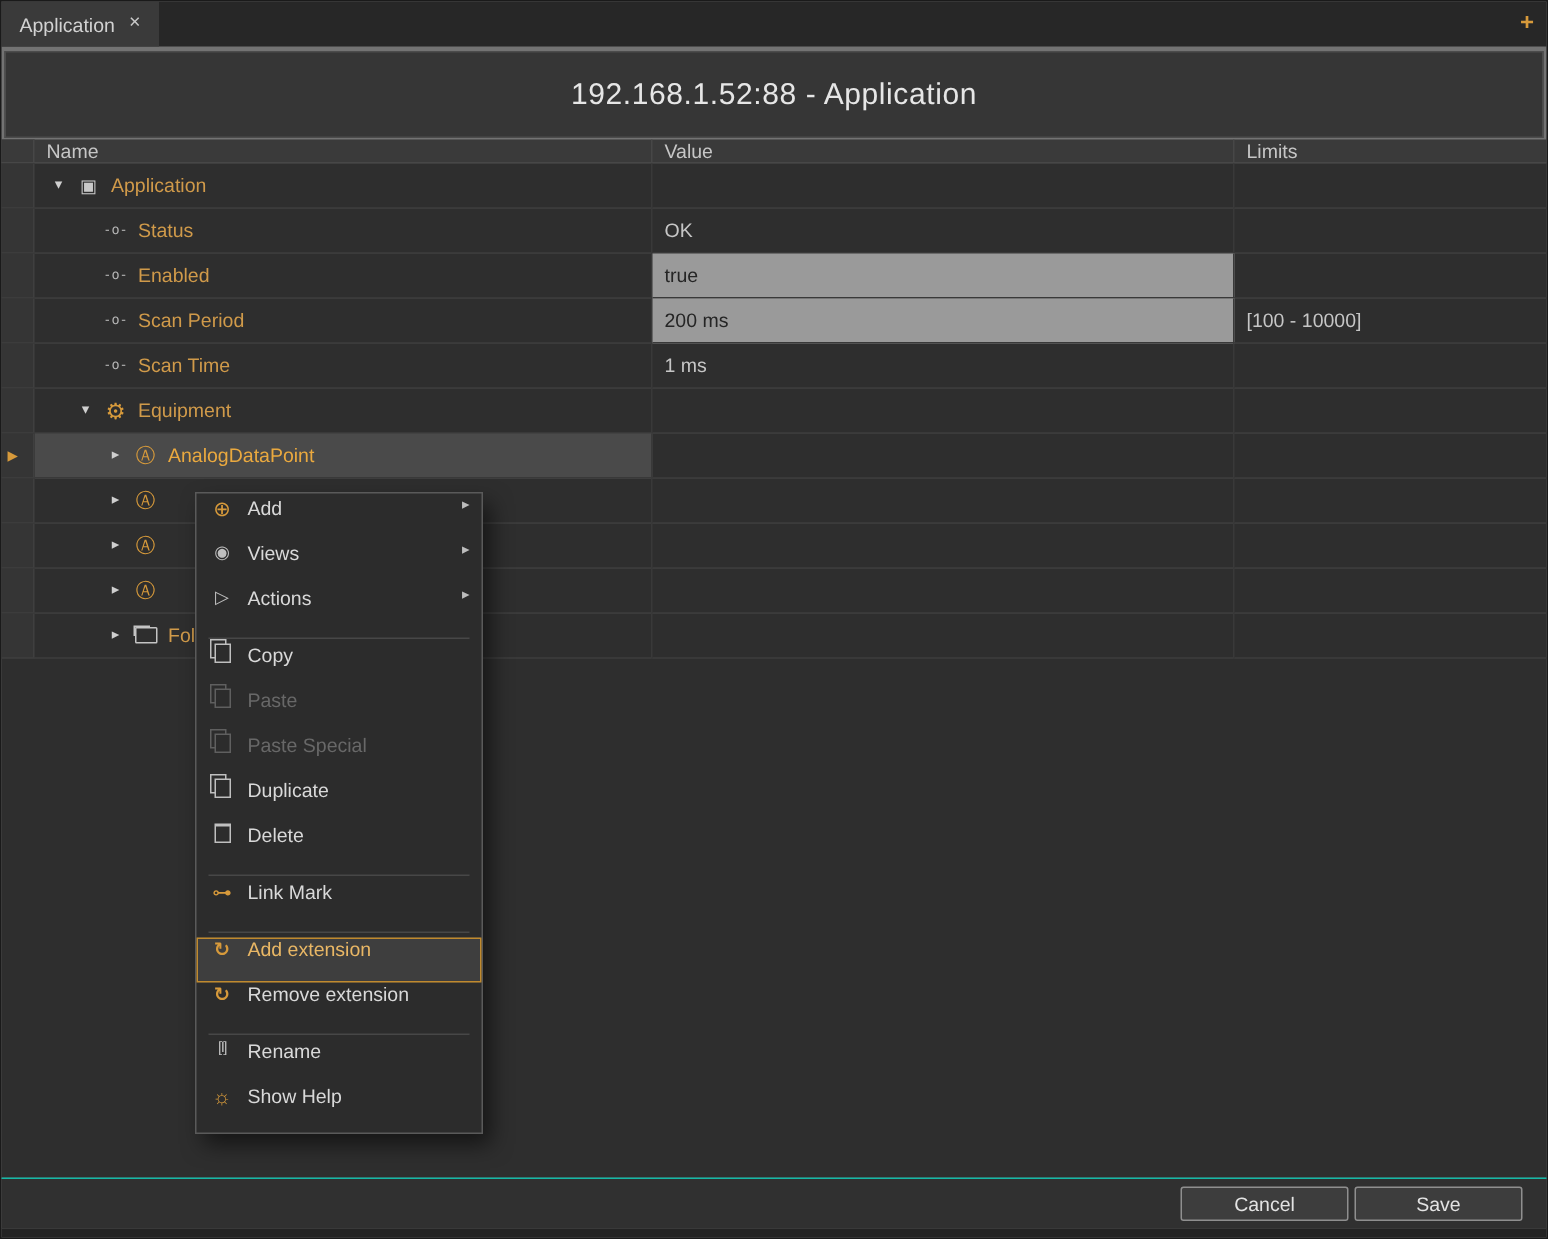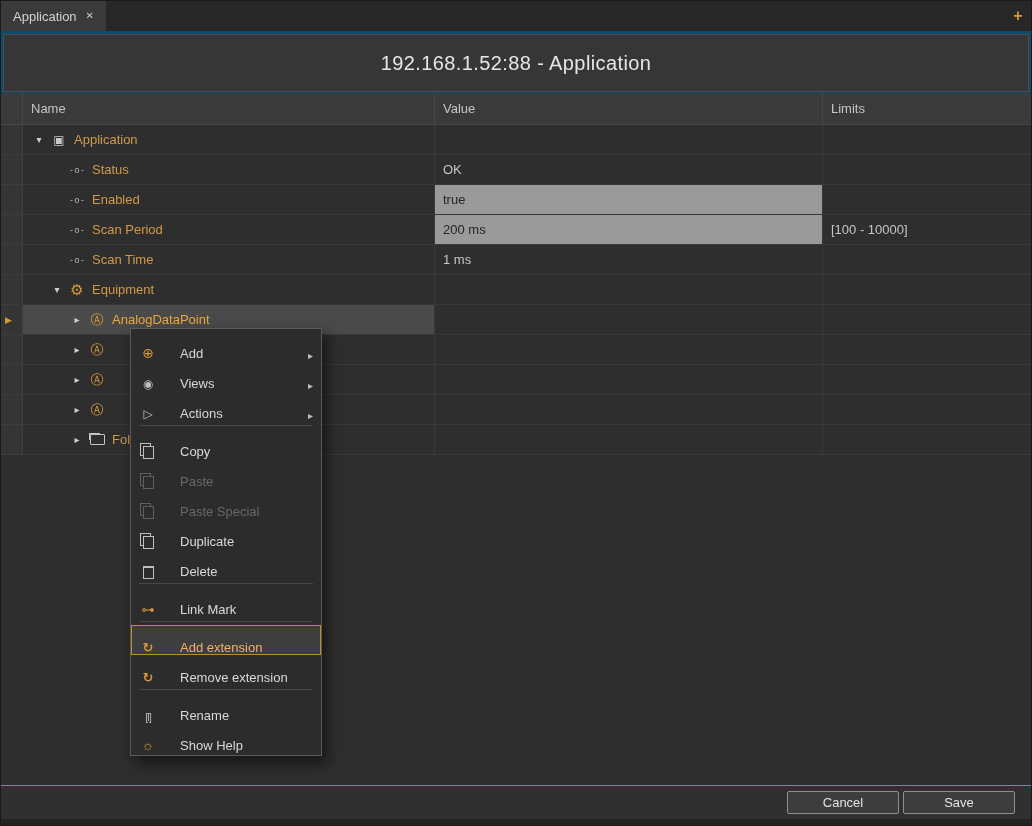--- a/index.html
+++ b/index.html
@@ -1,35 +1,35 @@
 <!DOCTYPE html>
 <html><head>
 <meta charset="utf-8">
 <style>
   * { box-sizing: border-box; margin: 0; padding: 0; }
   html,body { width:1032px; height:826px; background:#1f1f1f; }
   body { font-family:"Liberation Sans","DejaVu Sans",sans-serif; }
-  .app { width:1032px; height:826px; display:flex; flex-direction:column; background:#0c4a6e; border:1px solid #1a1a1a; }
+  .app { width:1032px; height:826px; display:flex; flex-direction:column; background:#737373; border:1px solid #1a1a1a; }
 
   
   .tabbar { height:30px; background:#272727; display:flex; align-items:stretch; position:relative; flex:0 0 auto; }
   .tab { background:#3a3a3a; display:flex; align-items:center; padding:0 12px; gap:9px; cursor:default; }
   .tab-label { color:#d2d2d2; font-size:13px; }
   .tab-close { color:#c8c8c8; font-size:10px; line-height:1; }
   .tab-close::before { content:"\2715"; }
   .tab-add { margin-left:auto; width:26px; display:flex; align-items:center; justify-content:center; color:#d79a3b; font-size:16px; font-weight:bold; }
   .tab-add::before { content:"+"; }
 
   
   .titlebar { flex:0 0 auto; height:58px; margin:3px 2px 1px 2px; background:#363636; border:1px solid #4c4c4c;
               display:flex; align-items:center; justify-content:center; }
   .titlebar span { color:#e6e6e6; font-size:20px; font-weight:300; letter-spacing:.4px; }
 
   
-  .ghead { flex:0 0 auto; height:32px; display:flex; background:#3a3a3a; border-bottom:1px solid #474747; }
+  .ghead { flex:0 0 auto; height:16px; display:flex; background:#3a3a3a; border-bottom:1px solid #474747; }
   .ghead .gut-h { width:22px; border-right:1px solid #474747; background:#3a3a3a; }
   .ghead .hname { width:412px; }
   .ghead .hvalue { width:388px; }
   .ghead .hlimits { flex:1; }
   .ghead .hc { display:flex; align-items:center; padding-left:8px; color:#c6c6c6; font-size:13px; border-right:1px solid #474747; }
   .ghead .hc:last-child { border-right:none; }
 
   .rows { flex:0 0 auto; }
   .row { height:30px; display:flex; background:#2e2e2e; }
   .gut { width:22px; background:#353535; border-right:1px solid #3f3f3f; border-bottom:1px solid #3c3c3c; position:relative; }
@@ -57,21 +57,21 @@
   .ic-gear::before { content:"\2699"; color:#d79a3b; font-size:15px; }
   .ic-analog::before { content:"\24B6"; color:#d79a3b; font-size:13px; }
   .ic-folder { position:relative; }
   .ic-folder::before { content:""; width:13px; height:9px; border:1px solid #c4c4c4; border-radius:1px; display:block; box-shadow: -3px -3px 0 -2px #c4c4c4; }
 
   .filler { flex:1 1 auto; background:#2e2e2e; }
 
   
   .menu { position:absolute; left:130px; top:328px; width:192px; background:#2c2c2c; border:1px solid #5a5a5a;
           box-shadow:5px 7px 14px rgba(0,0,0,.55); padding:2px 0; z-index:10; }
-  .mi { height:30px; display:flex; align-items:flex-end; padding:0 8px 0 8px; gap:23px; }
+  .mi { height:30px; display:flex; align-items:flex-start; padding:0 8px 0 8px; gap:8px; }
   .mi .ml { color:#d9d9d9; font-size:13px; }
   .mi.dis .ml { color:#686868; }
   .mi.hot { background:#3e3e3e; outline:1px solid #c08a2e; outline-offset:-1px; }
   .mi.hot .ml { color:#e9b765; }
   .sub { margin-left:auto; color:#bdbdbd; font-size:10px; }
   .sub::before { content:"\25B8"; }
   .msep { height:1px; background:#474747; margin:4px 8px 3px 8px; }
 
   .mic { width:18px; flex:0 0 18px; display:inline-flex; justify-content:center; align-items:center; font-size:13px; }
   .mic.orange { color:#d79a3b; }

